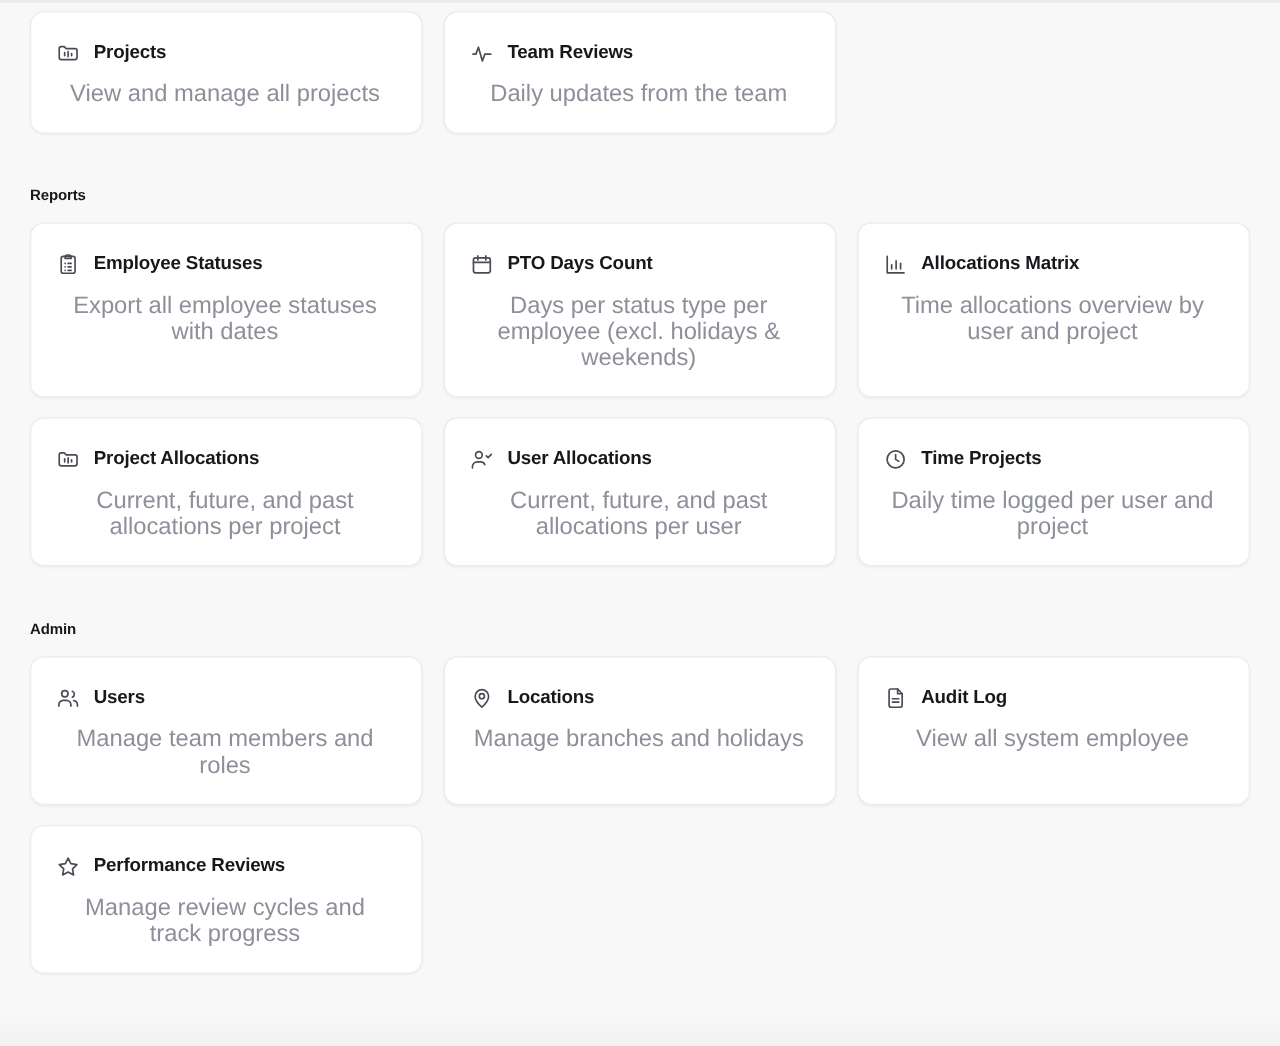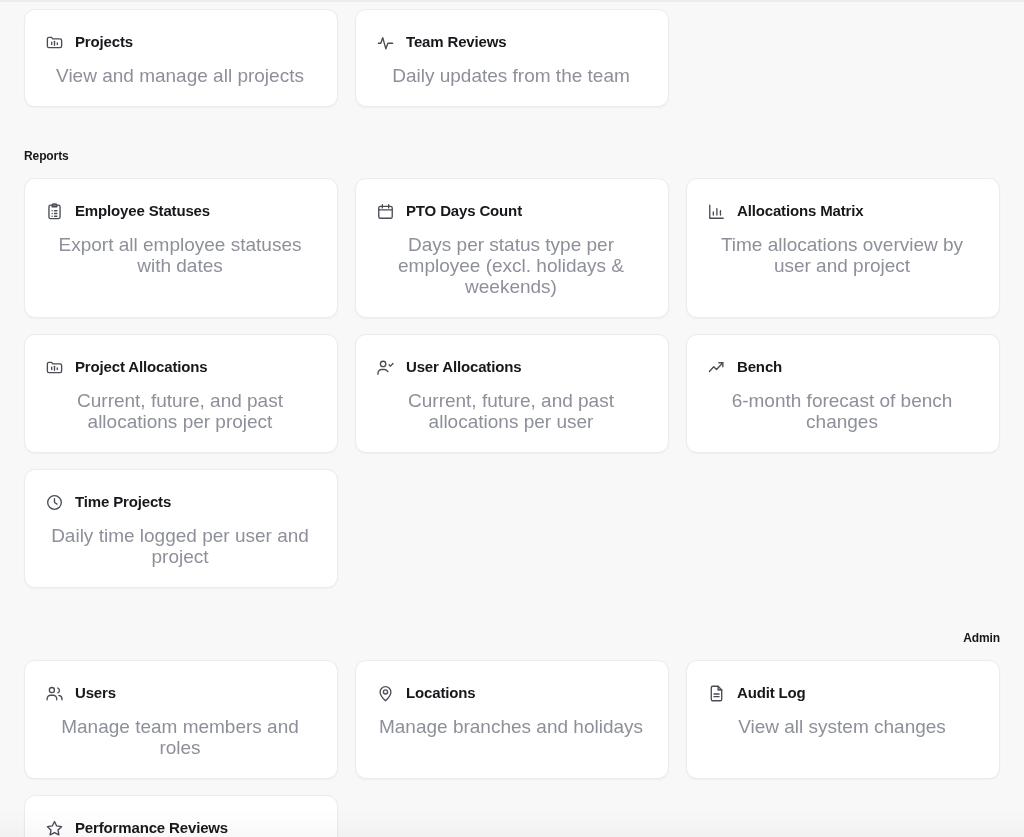--- a/index.html
+++ b/index.html
@@ -109,21 +109,21 @@
     font-size: 12px;
     font-weight: 700;
     color: #17181c;
     letter-spacing: -0.1px;
     line-height: 20px;
   }
 
   
   .block-quicklinks { margin-top: 6px; }
   .block-reports-title { margin-top: 39px; margin-bottom: 12px; }
-  .block-admin-title   { margin-top: 40px; margin-bottom: 12px; text-align: right; }
+  .block-admin-title   { margin-top: 40px; margin-bottom: 12px; }
 
   
   .grid.quicklinks .card { min-height: 98px; }
   .grid.reports  .card  { min-height: 110px; }
   .grid.admin    .card  { min-height: 98px; }
 </style>
 </head>
 <body>
 
 <div class="page">
@@ -226,32 +226,20 @@
               </svg>
             </span>
             <span class="card-title">User Allocations</span>
           </div>
           <div class="card-desc">Current, future, and past allocations per user</div>
         </div>
         <div class="card">
           <div class="card-head">
             <span class="card-icon">
               <svg viewBox="0 0 24 24">
-                <path fill="none" stroke="currentColor" stroke-width="1.7" stroke-linecap="round" stroke-linejoin="round" d="M3 17l5.5-6 3.5 3.5L20 6"></path>
-                <path fill="none" stroke="currentColor" stroke-width="1.7" stroke-linecap="round" stroke-linejoin="round" d="M15 6h5v5"></path>
-              </svg>
-            </span>
-            <span class="card-title">Bench</span>
-          </div>
-          <div class="card-desc">6-month forecast of bench changes</div>
-        </div>
-        <div class="card">
-          <div class="card-head">
-            <span class="card-icon">
-              <svg viewBox="0 0 24 24">
                 <circle fill="none" stroke="currentColor" stroke-width="1.7" stroke-linecap="round" stroke-linejoin="round" cx="12" cy="12" r="8.6"></circle>
                 <path fill="none" stroke="currentColor" stroke-width="1.7" stroke-linecap="round" stroke-linejoin="round" d="M12 7.2V12l3.2 2"></path>
               </svg>
             </span>
             <span class="card-title">Time Projects</span>
           </div>
           <div class="card-desc">Daily time logged per user and project</div>
         </div>
       </div>
 
@@ -287,21 +275,21 @@
           <div class="card-head">
             <span class="card-icon">
               <svg viewBox="0 0 24 24">
                 <path fill="none" stroke="currentColor" stroke-width="1.7" stroke-linecap="round" stroke-linejoin="round" d="M14 2.8H7.4a2 2 0 0 0-2 2v14.4a2 2 0 0 0 2 2h9.2a2 2 0 0 0 2-2V7.6z"></path>
                 <path fill="none" stroke="currentColor" stroke-width="1.7" stroke-linecap="round" stroke-linejoin="round" d="M14 2.8v4.8h4.6"></path>
                 <path fill="none" stroke="currentColor" stroke-width="1.7" stroke-linecap="round" stroke-linejoin="round" d="M8.8 12.6h6.4M8.8 16h6.4"></path>
               </svg>
             </span>
             <span class="card-title">Audit Log</span>
           </div>
-          <div class="card-desc">View all system changes</div>
+          <div class="card-desc">View all system employee</div>
         </div>
         <div class="card">
           <div class="card-head">
             <span class="card-icon">
               <svg viewBox="0 0 24 24">
                 <path fill="none" stroke="currentColor" stroke-width="1.7" stroke-linecap="round" stroke-linejoin="round" d="M12 3.2l2.75 5.57 6.15.9-4.45 4.34 1.05 6.12L12 17.24l-5.5 2.89 1.05-6.12L3.1 9.67l6.15-.9z"></path>
               </svg>
             </span>
             <span class="card-title">Performance Reviews</span>
           </div>

